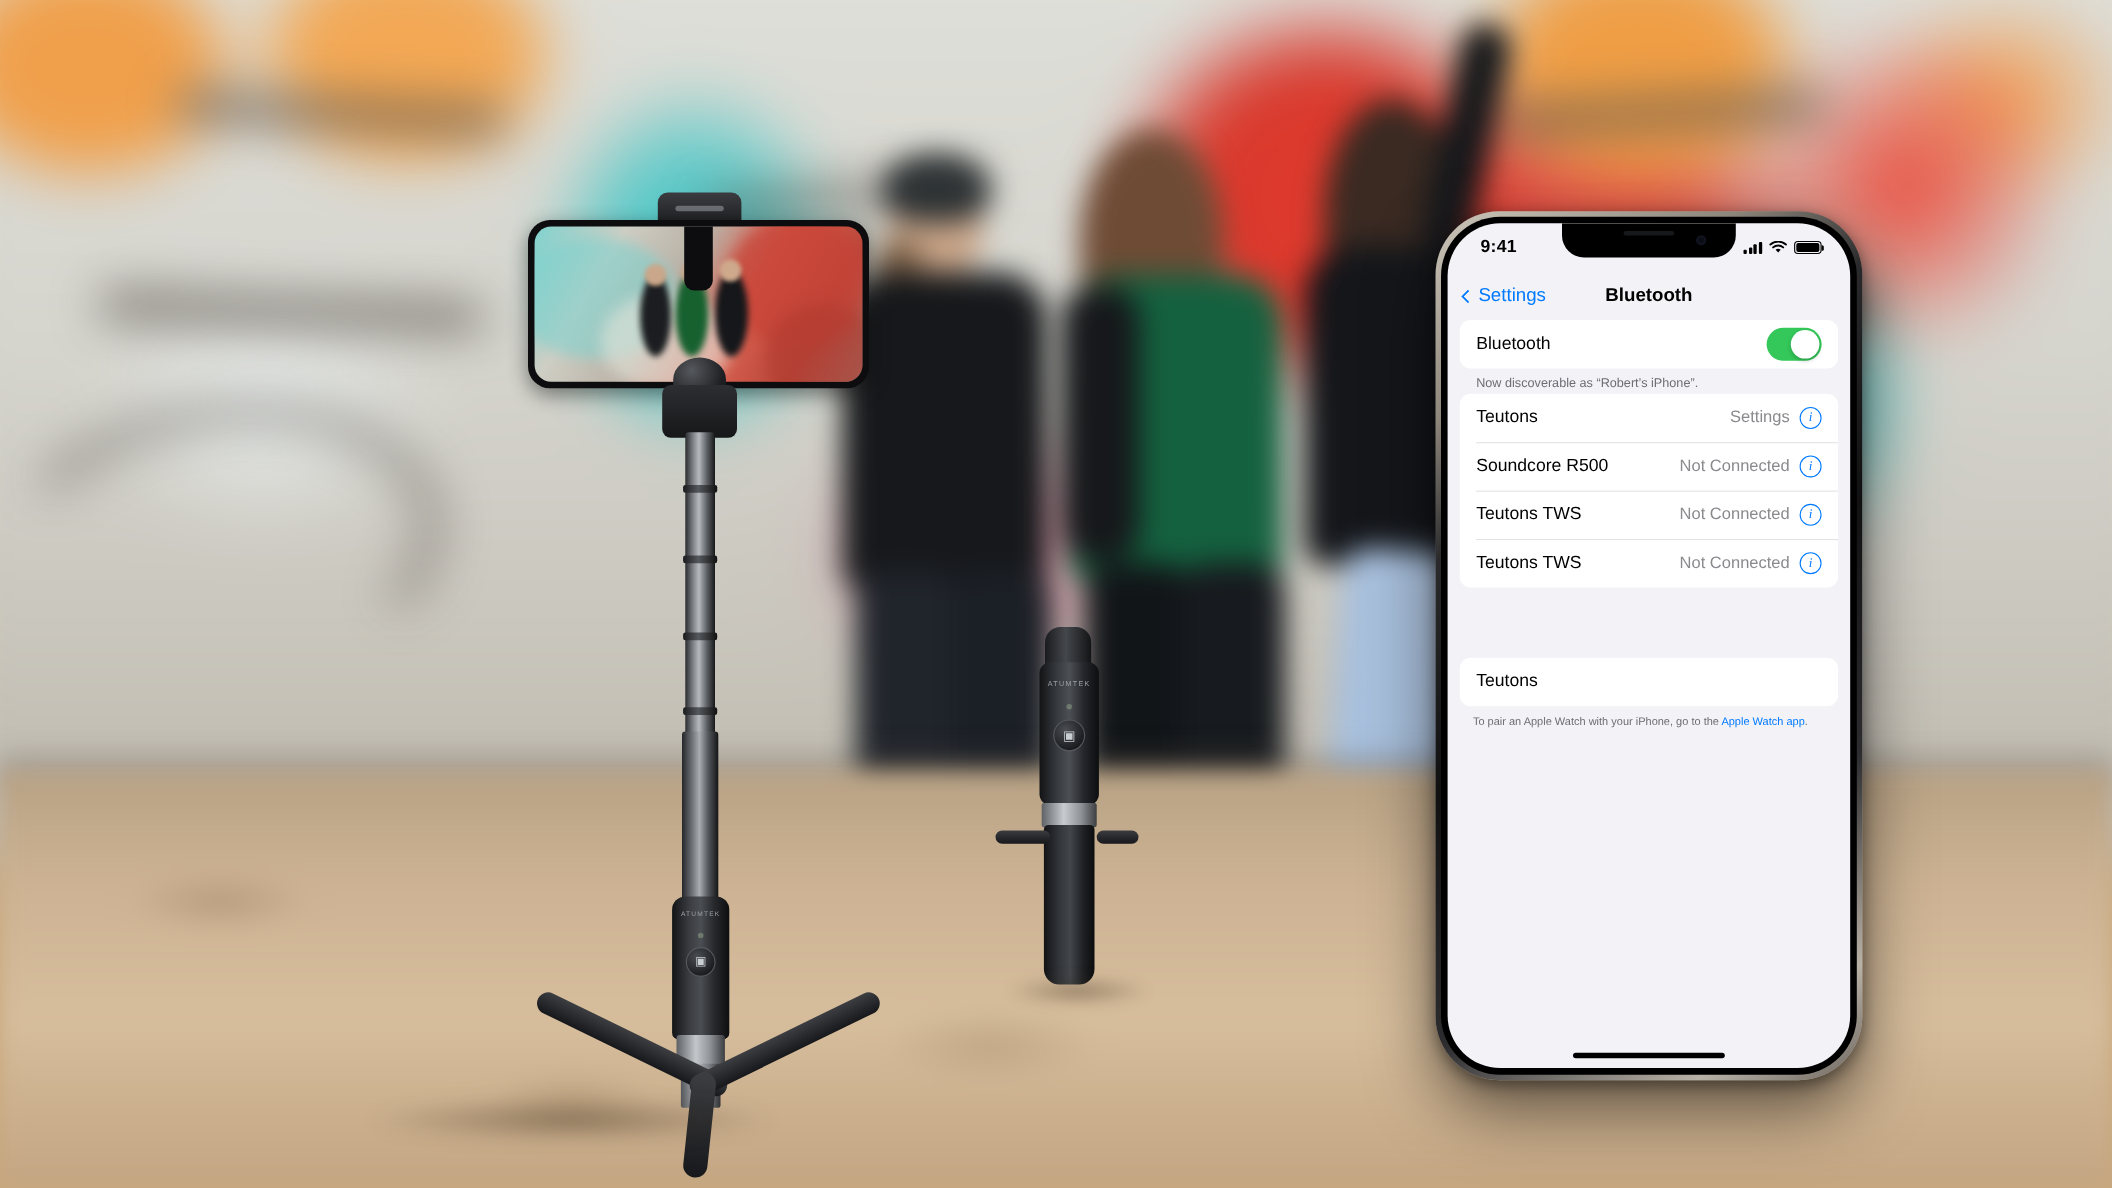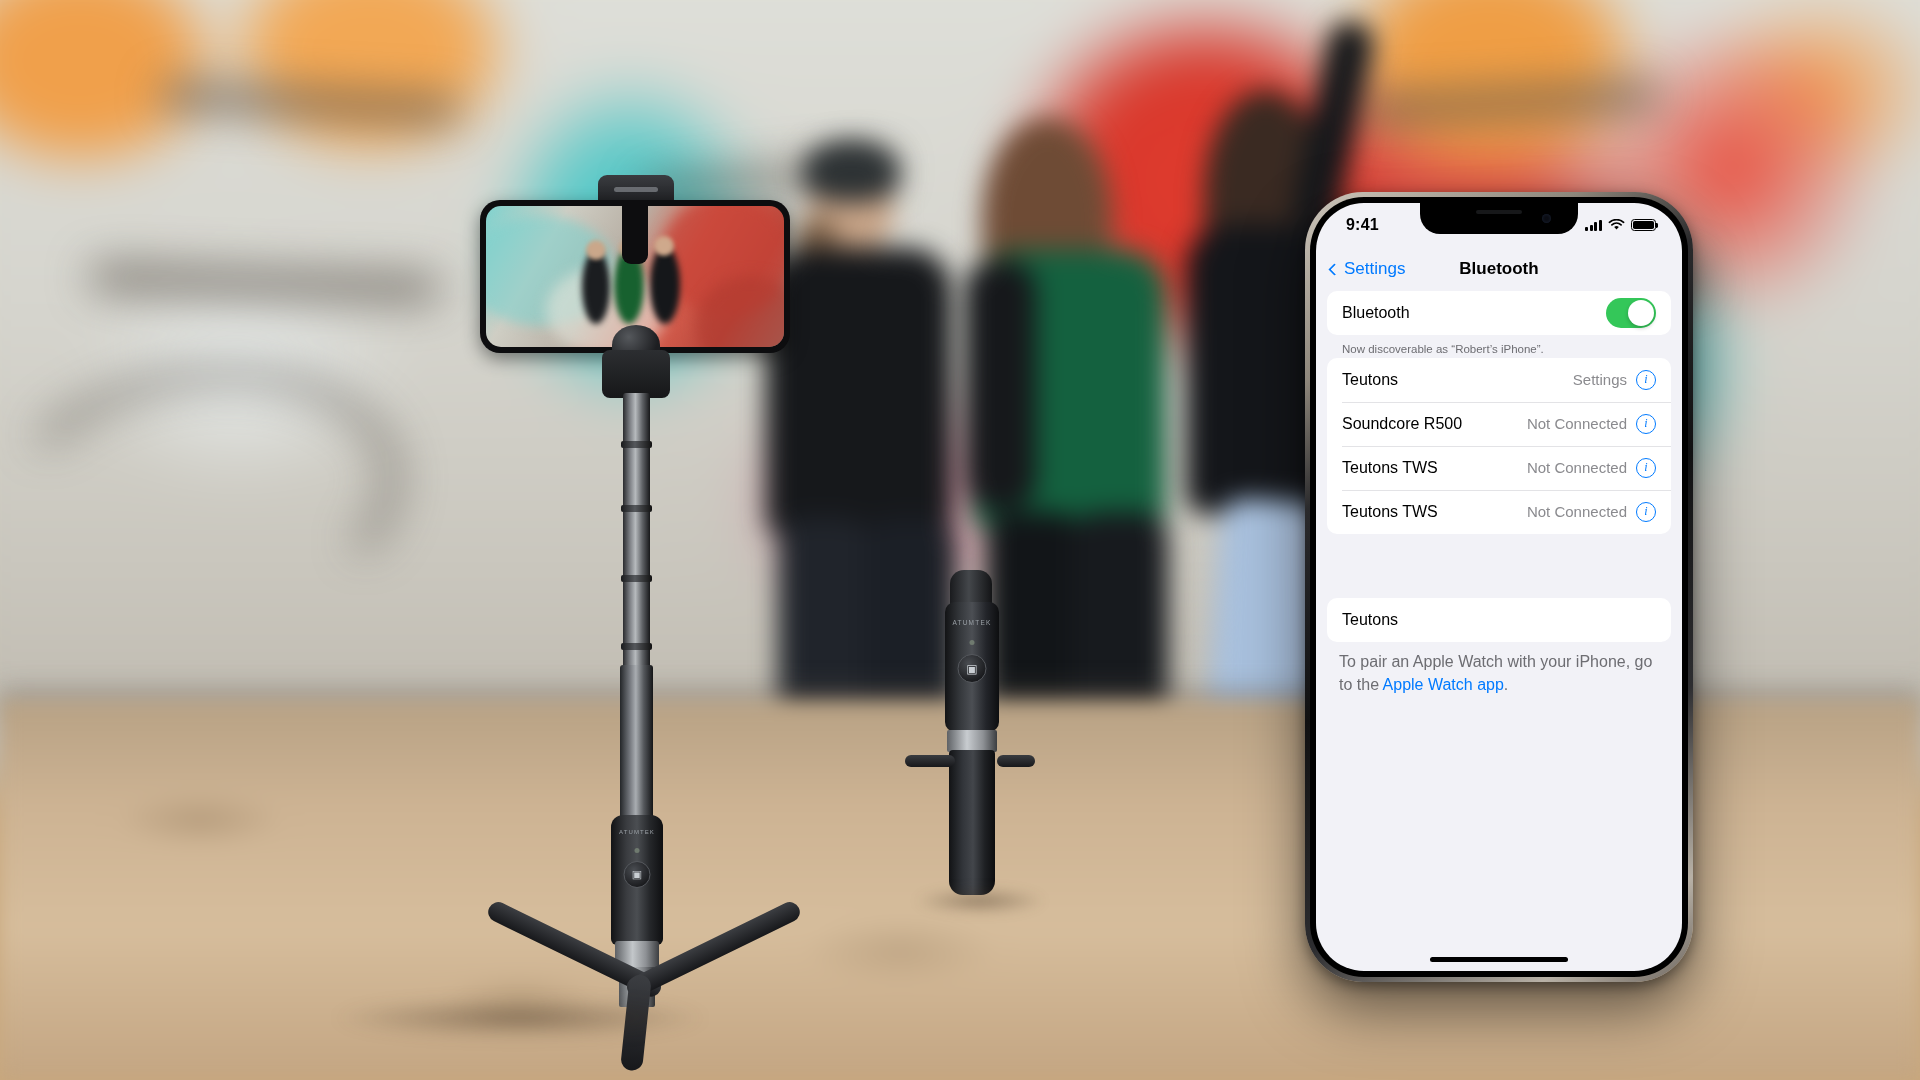--- a/index.html
+++ b/index.html
@@ -299,21 +299,21 @@
   .footnote { font-size: 11.5px; color: #6d6d72; padding: 7px 15px 0 15px; line-height: 1.35; }
   .section-hdr {
     font-size: 12.5px; color: #6d6d72; padding: 12px 15px 6px 15px;
     letter-spacing: .2px; display: flex; align-items: center; gap: 7px;
   }
   .spinner { width: 14px; height: 14px; position: relative; }
   .spinner i {
     position: absolute; left: 6.2px; top: 0; width: 1.6px; height: 4.4px;
     background: #b9b9bd; border-radius: 1px; transform-origin: 0.8px 7px;
   }
-  .pair-note { font-size: 16px; color: #6d6d72; padding: 8px 12px 0 12px; line-height: 1.45; }
+  .pair-note { font-size: 10px; color: #6d6d72; padding: 8px 12px 0 12px; line-height: 1.45; }
   .pair-note a { color: #007aff; text-decoration: none; }
 
   .home-ind {
     position: absolute; left: 50%; transform: translateX(-50%); bottom: 9px;
     width: 138px; height: 5px; background: #000; border-radius: 3px; z-index: 5;
   }
 </style>
 </head>
 <body>
 

